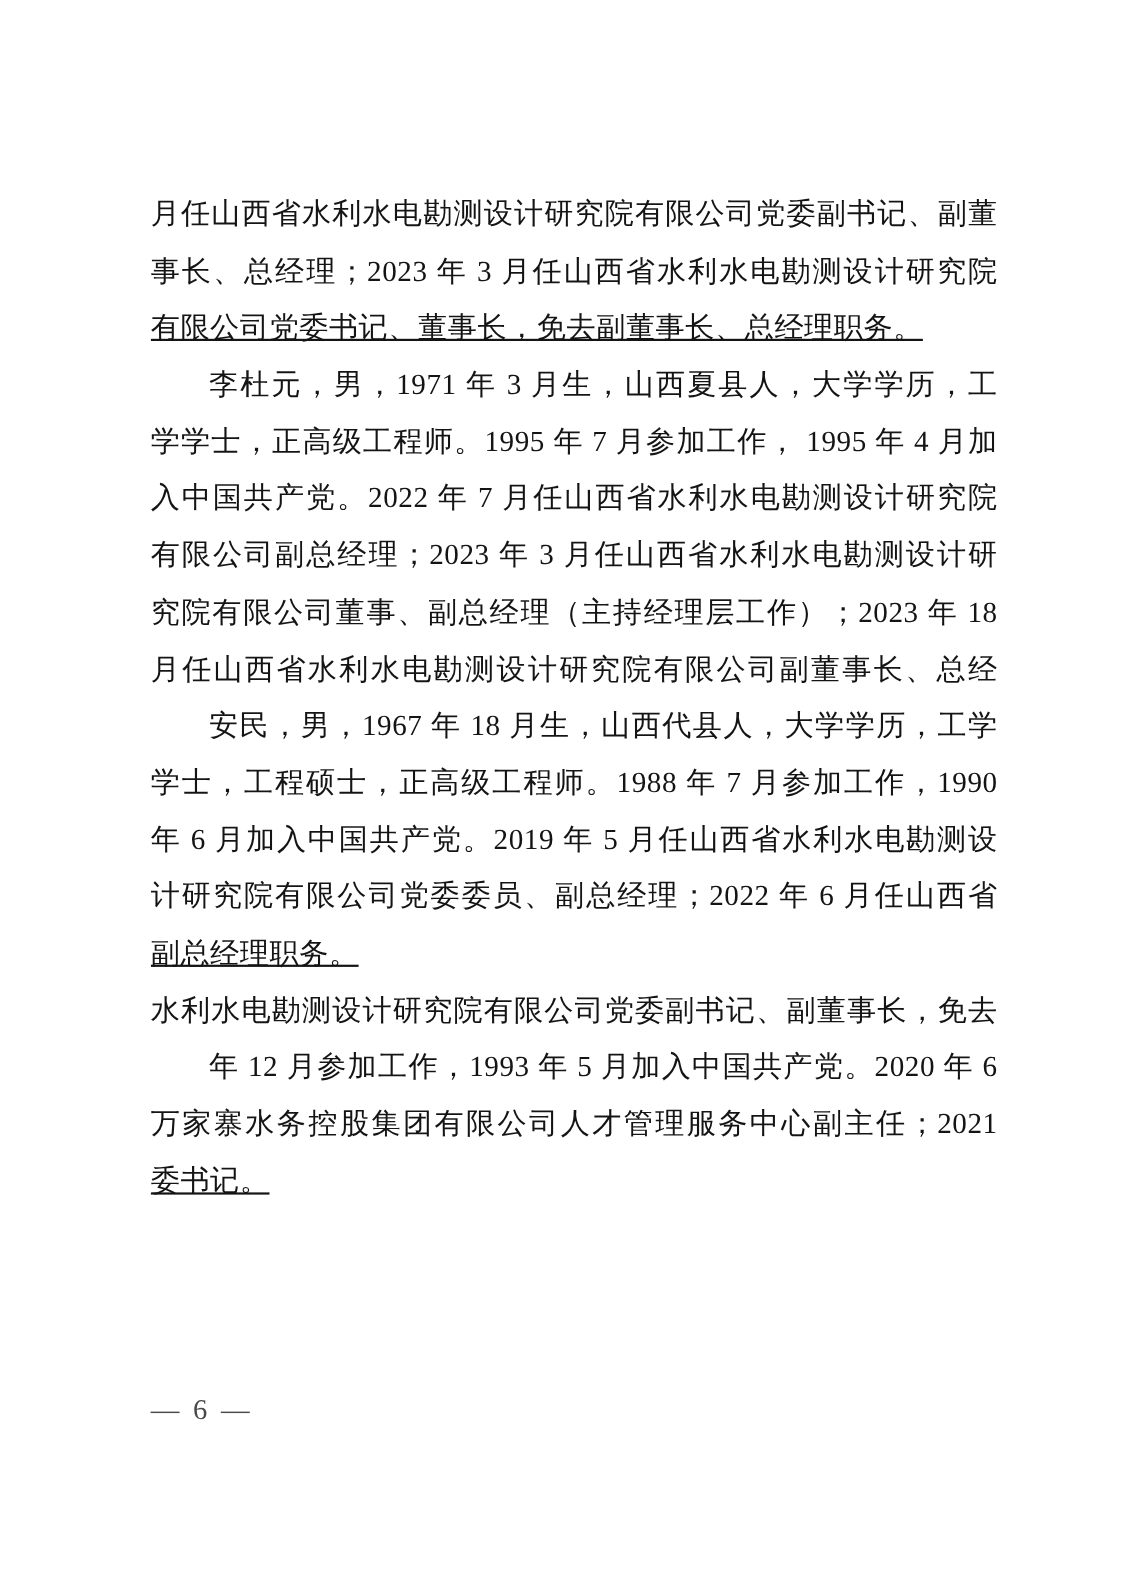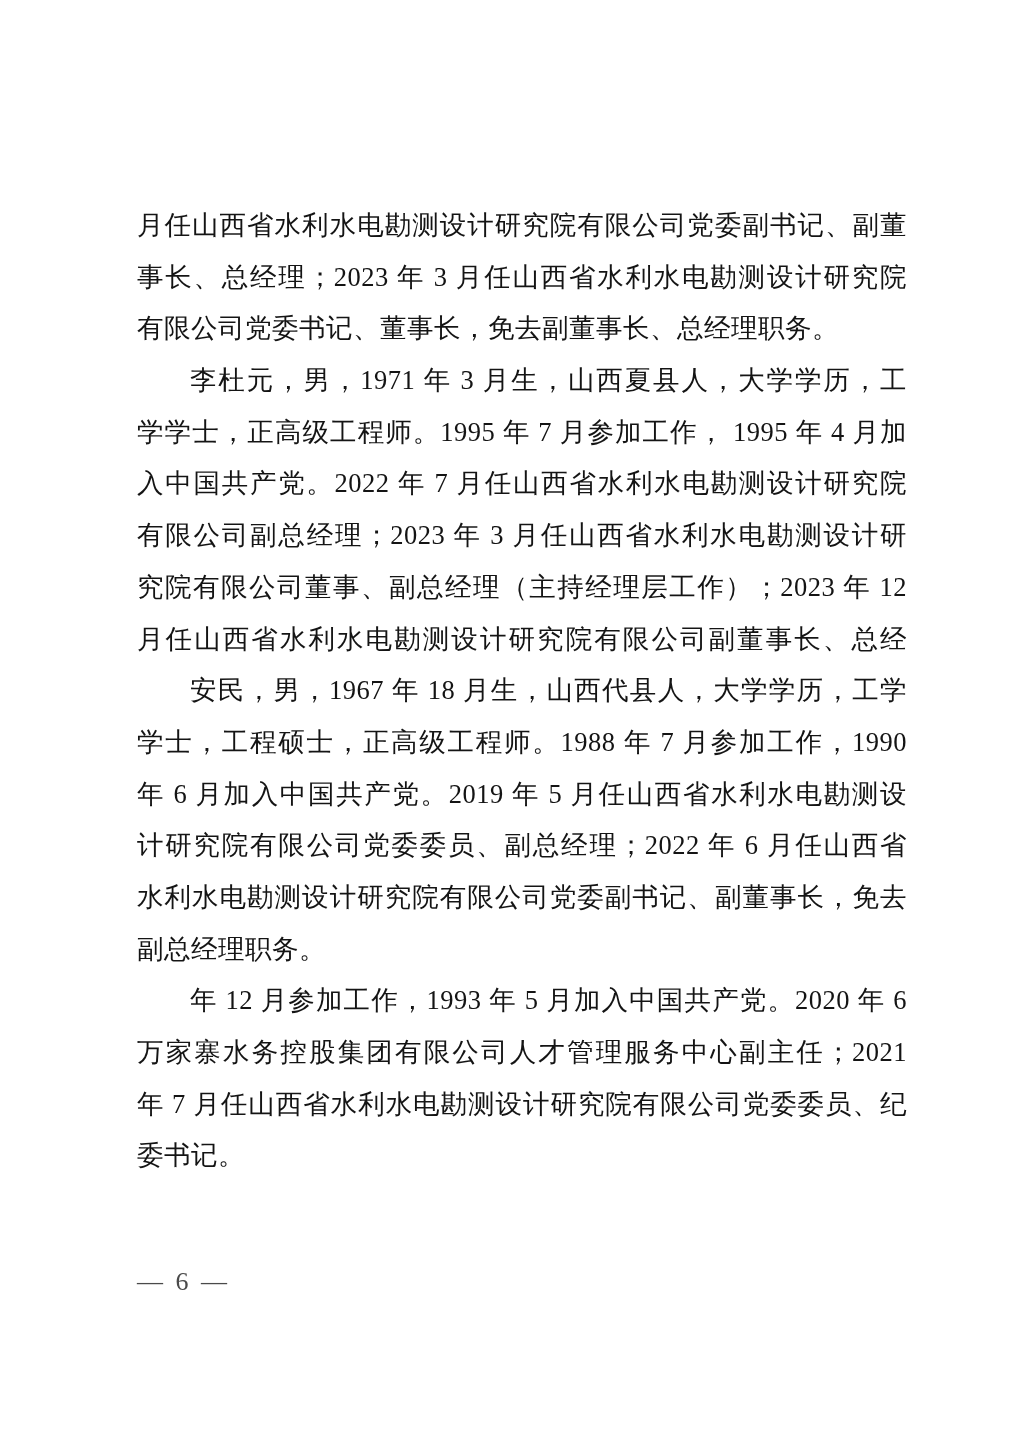--- a/index.html
+++ b/index.html
@@ -16,41 +16,42 @@
     color: #141414;
   }
   .page {
     position: absolute;
     inset: 0;
     background: #ffffff;
   }
   .doc-body {
     position: absolute;
     left: 137px;
-    top: 200px;
+    top: 169px;
     width: 770px;
     font-size: 26.5px;
     line-height: 51.7px;
     letter-spacing: 0.5px;
   }
   .paragraph {
     margin: 0;
     padding: 0;
   }
   .line {
     text-align: justify;
     text-align-last: justify;
     text-justify: inter-character;
     white-space: pre-wrap;
     height: 51.7px;
     overflow: hidden;
   }
   .line.no-fill {
     text-align: right;
     text-align-last: left;
+    text-decoration: underline;
   }
   .paragraph.indent .line:first-child {
     text-indent: 2em;
   }
   .page-number {
     position: absolute;
     left: 137px;
     top: 1262px;
     font-size: 26px;
     line-height: 40px;
@@ -66,32 +67,31 @@
       <div class="paragraph">
         <div class="line">月任山西省水利水电勘测设计研究院有限公司党委副书记、副董</div>
         <div class="line">事长、总经理；2023 年 3 月任山西省水利水电勘测设计研究院</div>
         <div class="line no-fill">有限公司党委书记、董事长，免去副董事长、总经理职务。</div>
       </div>
       <div class="paragraph indent">
         <div class="line">李杜元，男，1971 年 3 月生，山西夏县人，大学学历，工</div>
         <div class="line">学学士，正高级工程师。1995 年 7 月参加工作， 1995 年 4 月加</div>
         <div class="line">入中国共产党。2022 年 7 月任山西省水利水电勘测设计研究院</div>
         <div class="line">有限公司副总经理；2023 年 3 月任山西省水利水电勘测设计研</div>
-        <div class="line">究院有限公司董事、副总经理（主持经理层工作）；2023 年 12</div>
+        <div class="line">究院有限公司董事、副总经理（主持经理层工作）；2023 年 18</div>
         <div class="line">月任山西省水利水电勘测设计研究院有限公司副董事长、总经理。</div>
       </div>
       <div class="paragraph indent">
         <div class="line">安民，男，1967 年 18 月生，山西代县人，大学学历，工学</div>
         <div class="line">学士，工程硕士，正高级工程师。1988 年 7 月参加工作，1990</div>
         <div class="line">年 6 月加入中国共产党。2019 年 5 月任山西省水利水电勘测设</div>
         <div class="line">计研究院有限公司党委委员、副总经理；2022 年 6 月任山西省</div>
+        <div class="line no-fill">副总经理职务。</div>
         <div class="line">水利水电勘测设计研究院有限公司党委副书记、副董事长，免去</div>
-        <div class="line no-fill">副总经理职务。</div>
       </div>
       <div class="paragraph indent">
         <div class="line">年 12 月参加工作，1993 年 5 月加入中国共产党。2020 年 6 月任</div>
         <div class="line">万家寨水务控股集团有限公司人才管理服务中心副主任；2021</div>
-        <div class="line">年 7 月任山西省水利水电勘测设计研究院有限公司党委委员、纪</div>
         <div class="line no-fill">委书记。</div>
       </div>
     </div>
   <div class="page-number">— 6 —</div>
 </div>
 
 </body></html>

